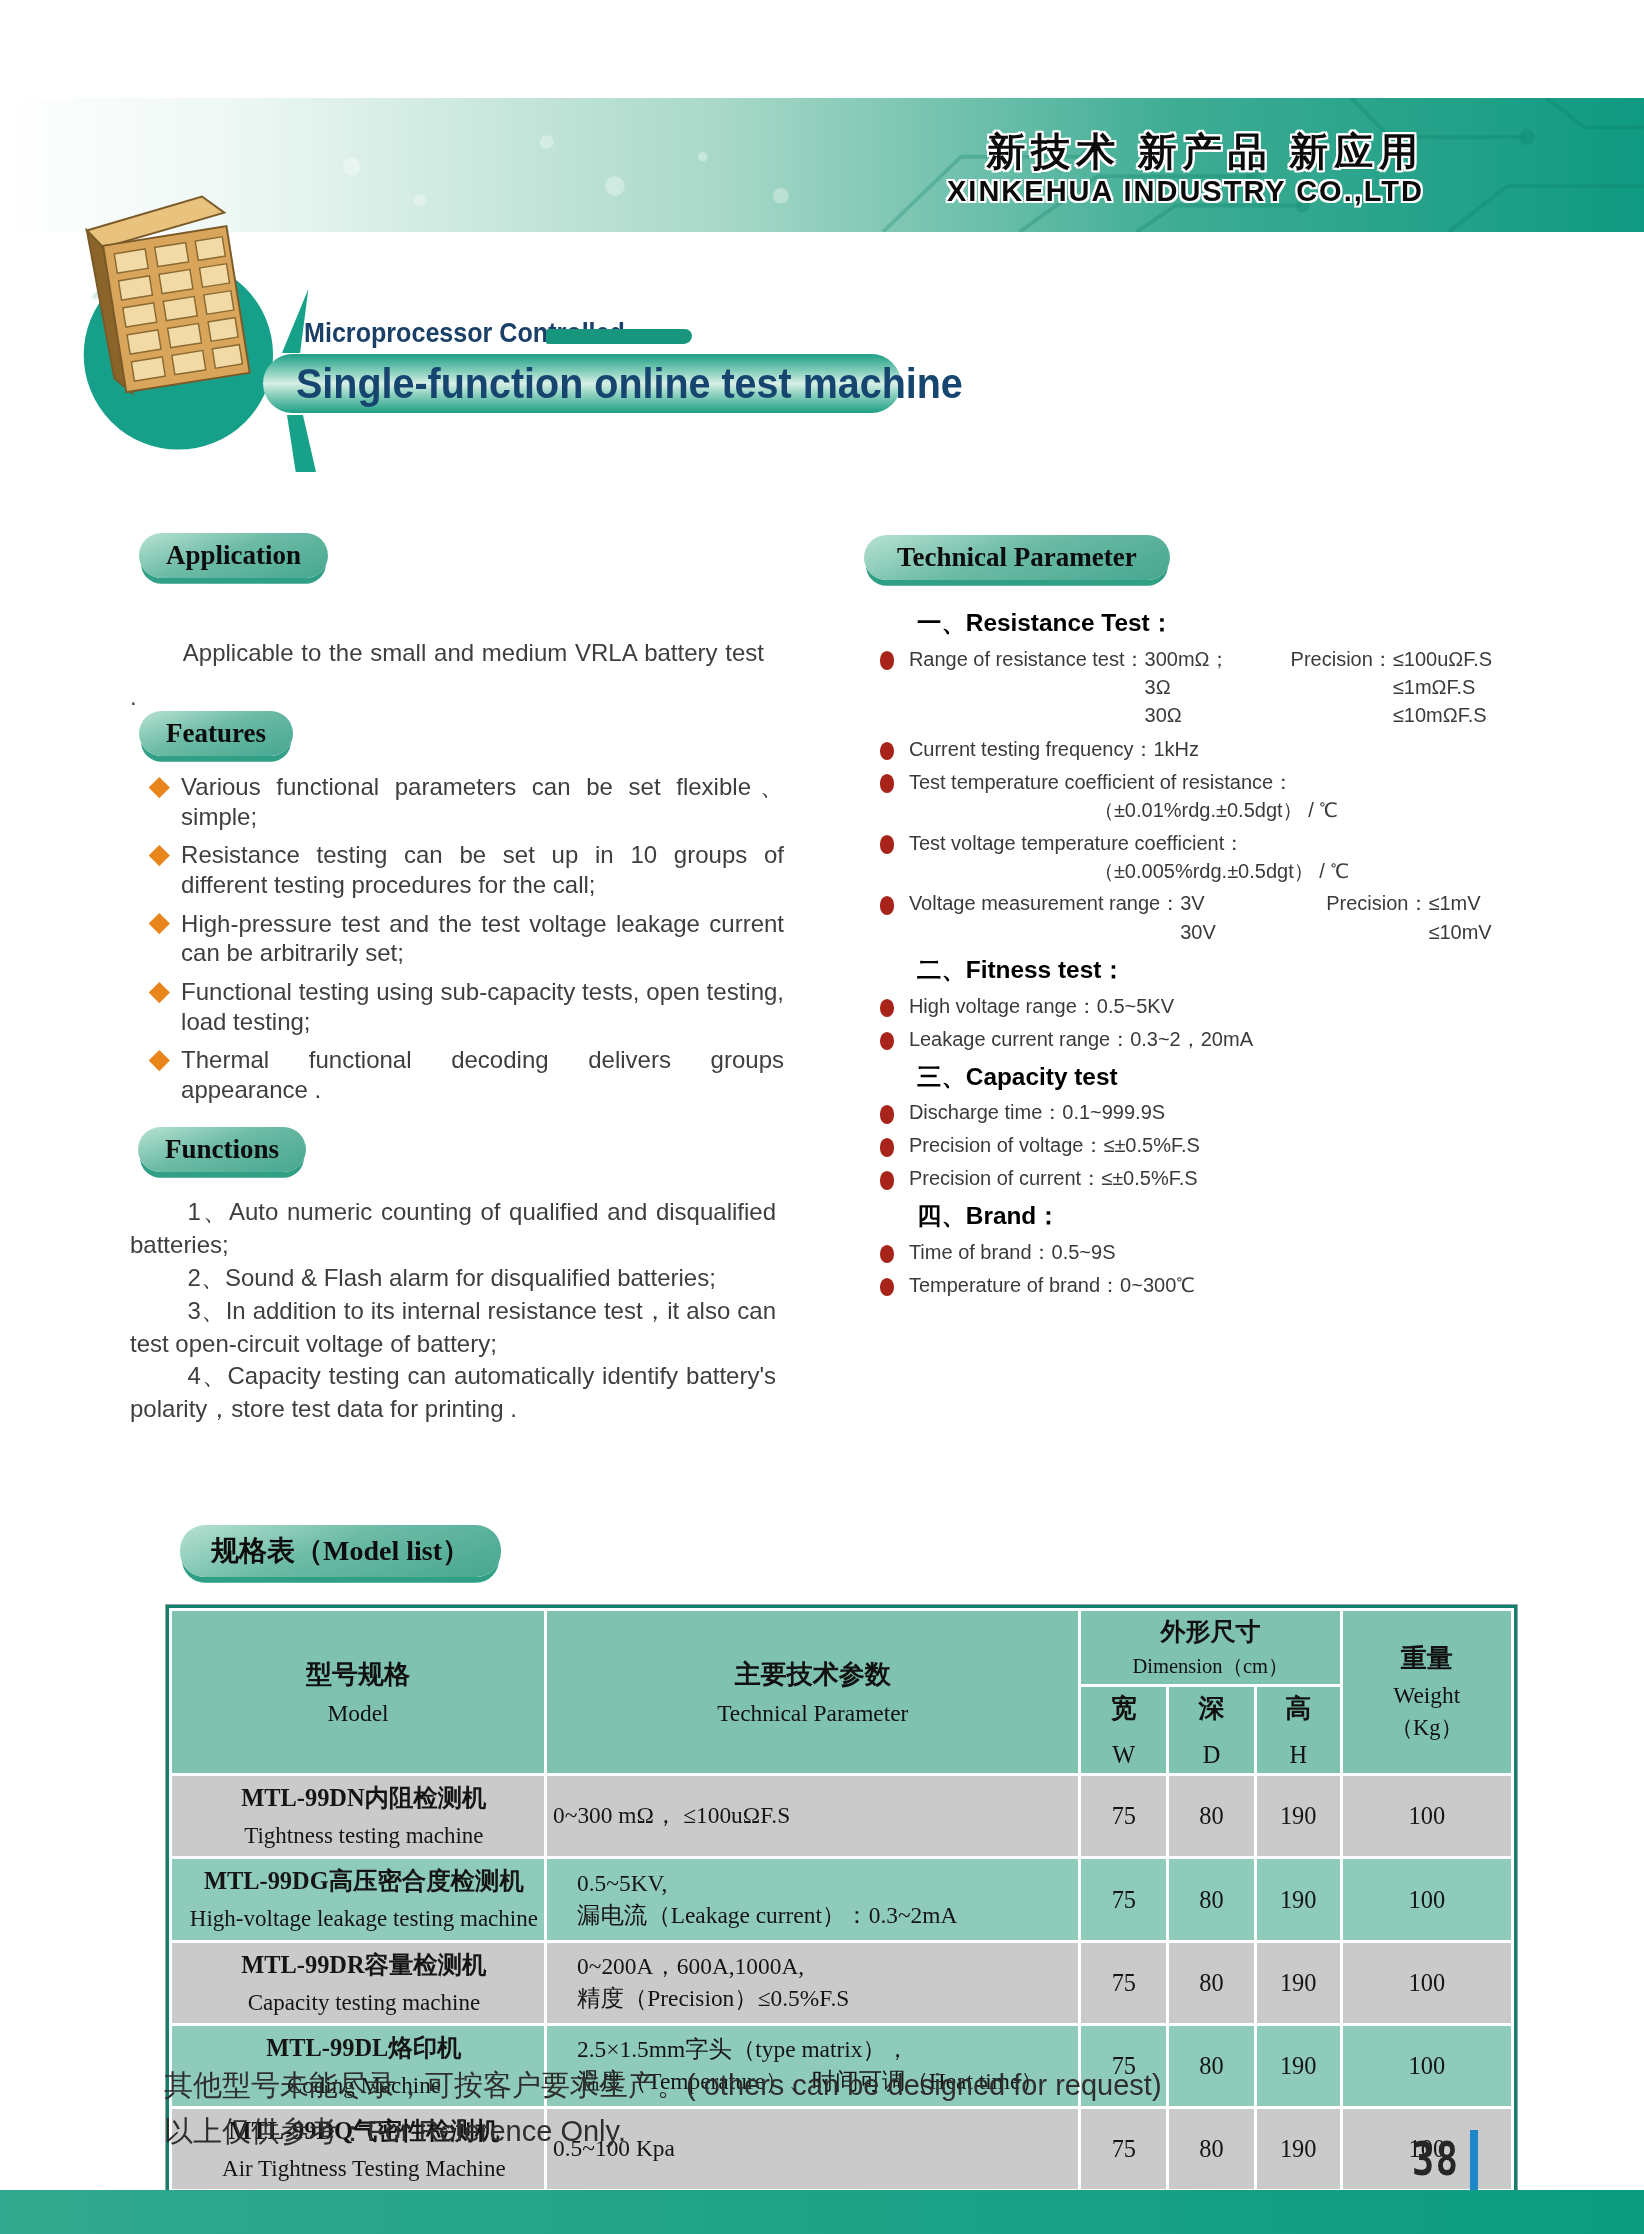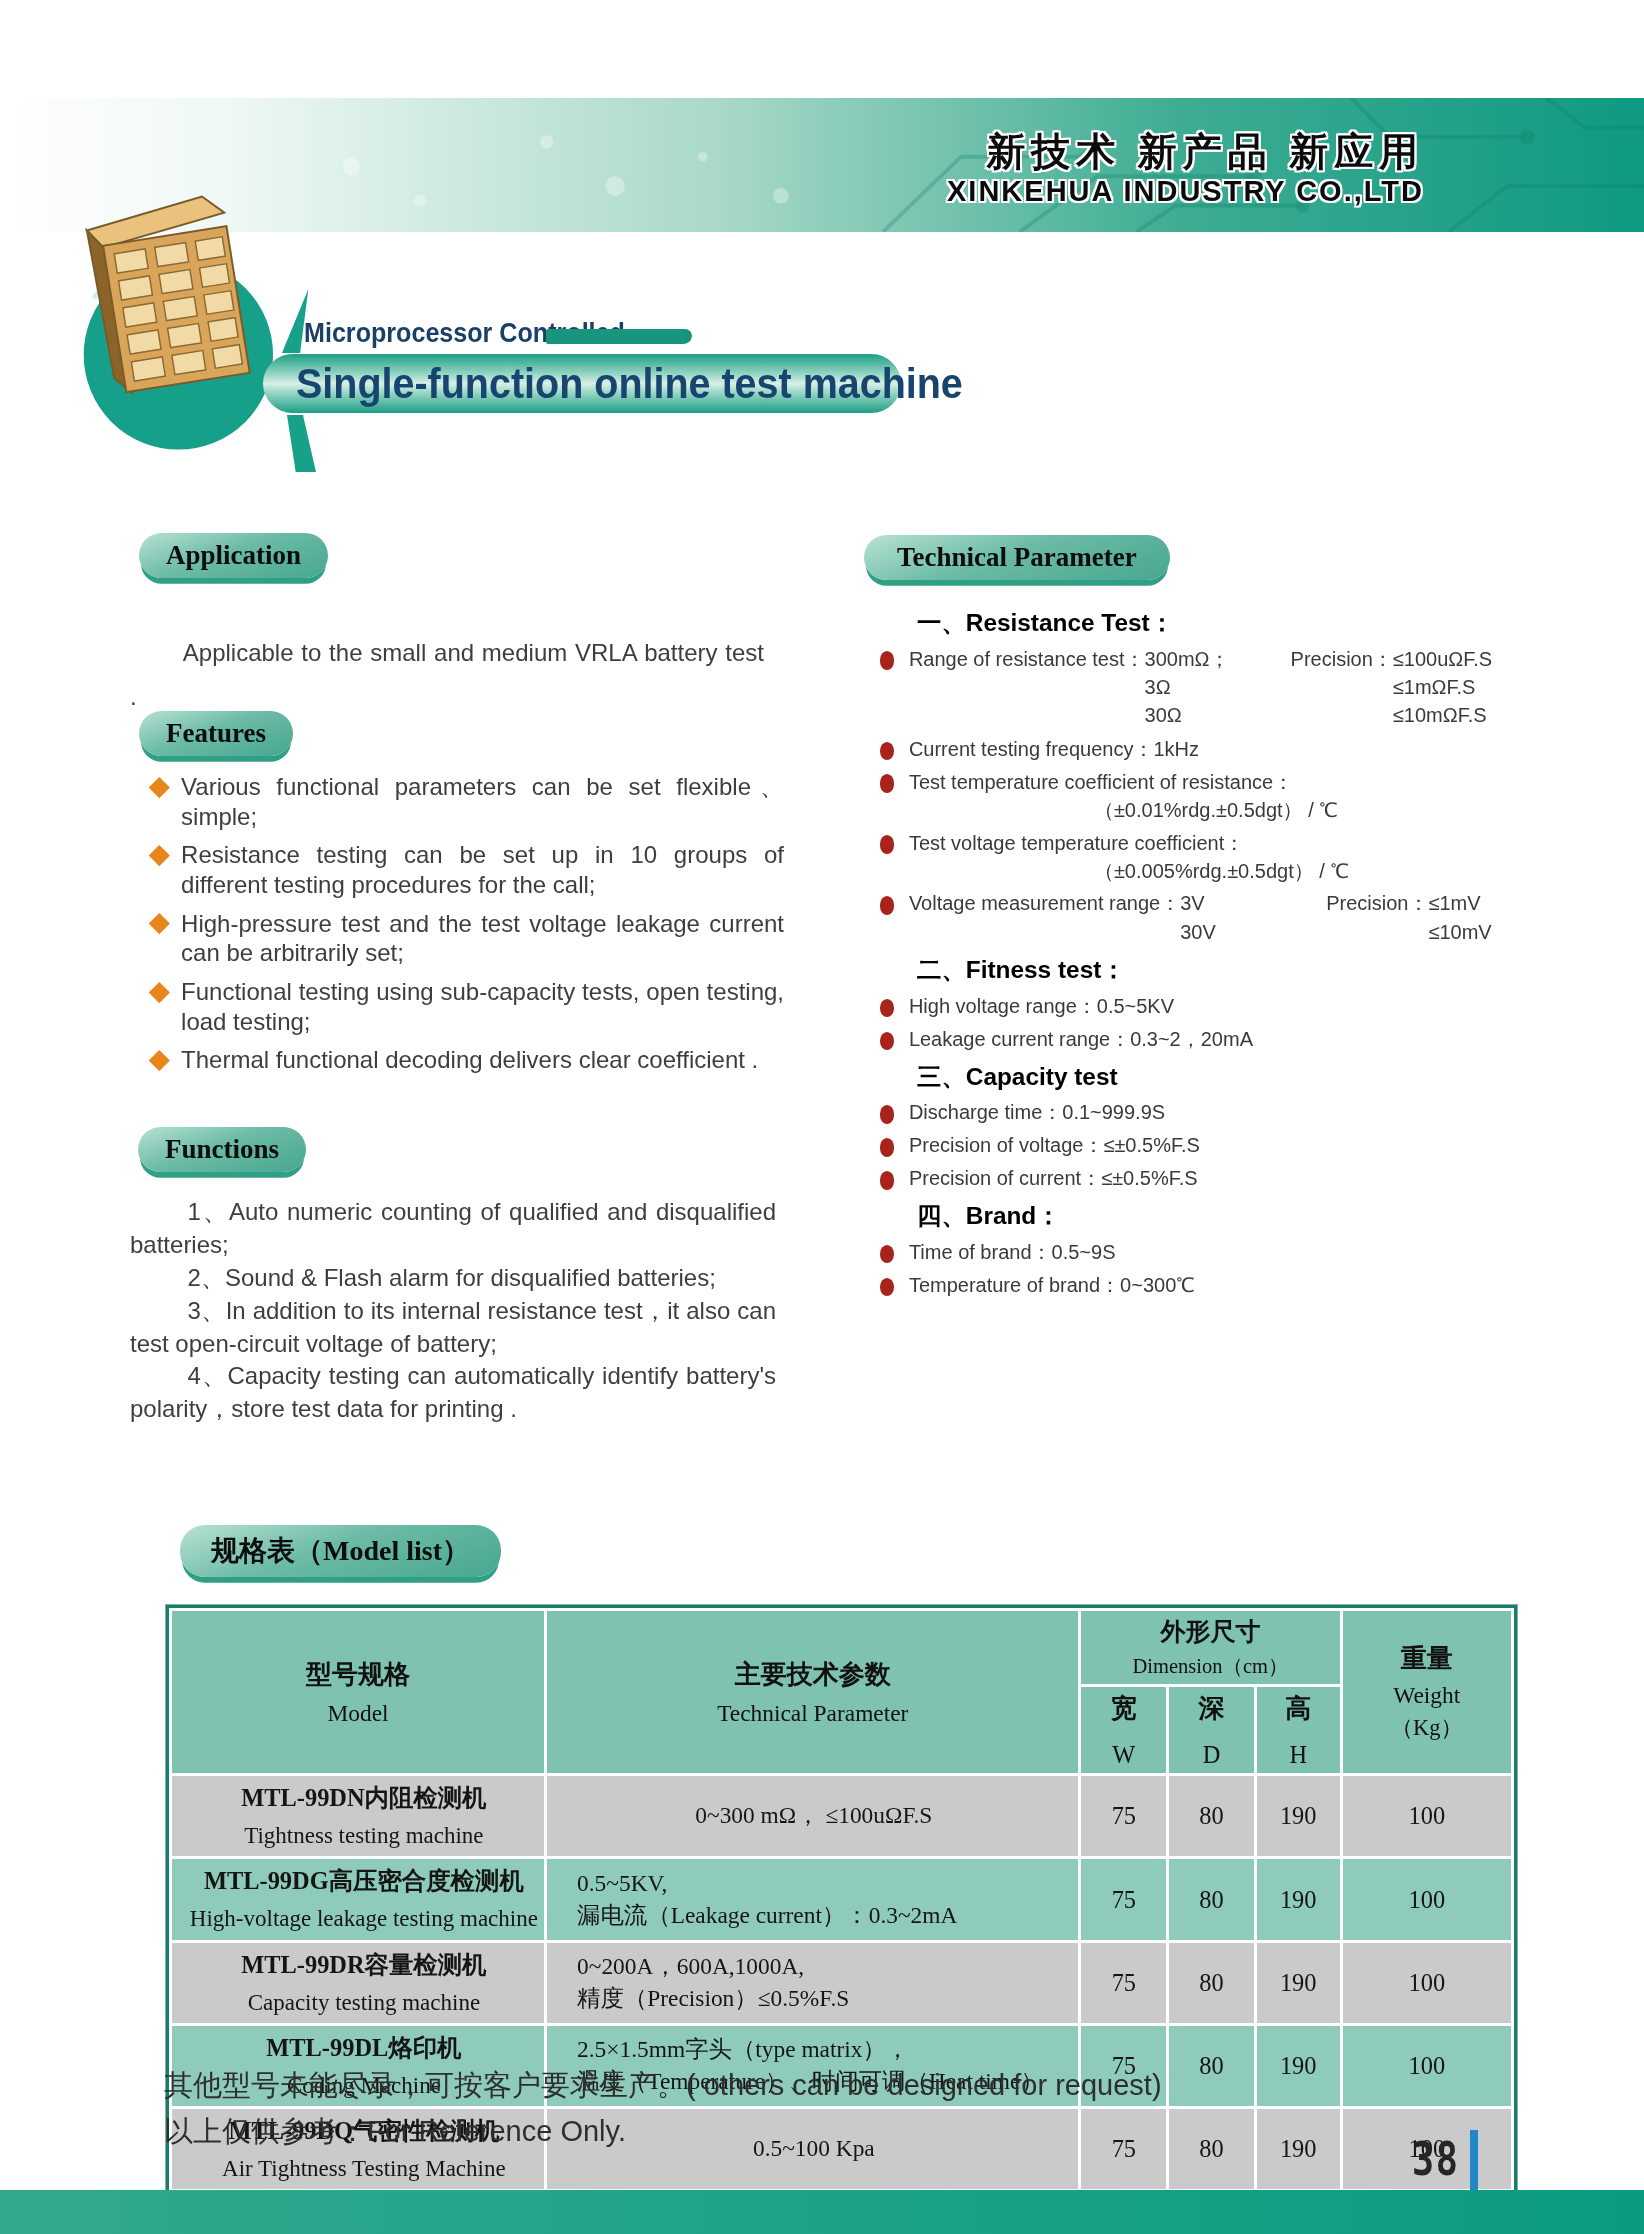--- a/index.html
+++ b/index.html
@@ -79,21 +79,21 @@
   th.sub .en{margin-top:15.6px;font-size:24.4px;}
   th.wt .en{margin-top:5.9px;}
   th.wt .unit{font-size:22.4px;display:block;margin-top:3.9px;}
   tr.t-gray td{background:#cacaca;}
   tr.t-teal td{background:#8fcbba;}
   td{color:#151515;padding:5.9px 3.9px;}
   td.td-model{text-align:center;padding-left:15.6px;}
   td.td-model .cn{font-size:24.4px;display:block;line-height:1.28;}
   td.td-model .en{font-size:23px;display:block;line-height:1.28;}
   td.td-param{font-size:23.4px;text-align:left;padding-left:30px;line-height:1.35;}
-  td.td-param.center{text-align:center;padding-left:6px;}
+  td.td-param.center{text-align:left;padding-left:6px;}
   td.td-num{text-align:center;font-size:24.4px;}
 
   .notes{position:absolute;left:164px;top:2062px;font-size:29px;color:#2e2e2e;line-height:1.6;}
   .notes p{margin:0;}
 
   
   .page-num{position:absolute;left:1412px;top:2132px;font-family:"DejaVu Sans Mono",monospace;
     font-size:46px;font-weight:bold;color:#262626;letter-spacing:2px;transform:scaleX(.8);transform-origin:left;}
   .page-num-bar{position:absolute;left:1470px;top:2130px;width:7.8px;height:60px;background:#1f88c9;}
   .footer-band{position:absolute;left:0;bottom:0;width:100%;height:44px;
@@ -189,21 +189,21 @@
       <div class="feat-item">
         <span class="diamond"></span>
         <div class="feat-text">High-pressure test and the test voltage leakage current can be arbitrarily set;</div>
       </div>
       <div class="feat-item">
         <span class="diamond"></span>
         <div class="feat-text">Functional testing using sub-capacity tests, open testing, load testing;</div>
       </div>
       <div class="feat-item">
         <span class="diamond"></span>
-        <div class="feat-text">Thermal functional decoding delivers clear coefficient .</div>
+        <div class="feat-text">Thermal functional decoding delivers groups appearance .</div>
       </div>
     </div>
   <div class="functions-list">
       <p class="func-item">1、Auto numeric counting of qualified and disqualified batteries;</p>
       <p class="func-item">2、Sound &amp; Flash alarm for disqualified batteries;</p>
       <p class="func-item">3、In addition to its internal resistance test，it also can test open-circuit voltage of battery;</p>
       <p class="func-item">4、Capacity testing can automatically identify battery's polarity，store test data for printing .</p>
     </div>
 
   <div class="tech-list">

